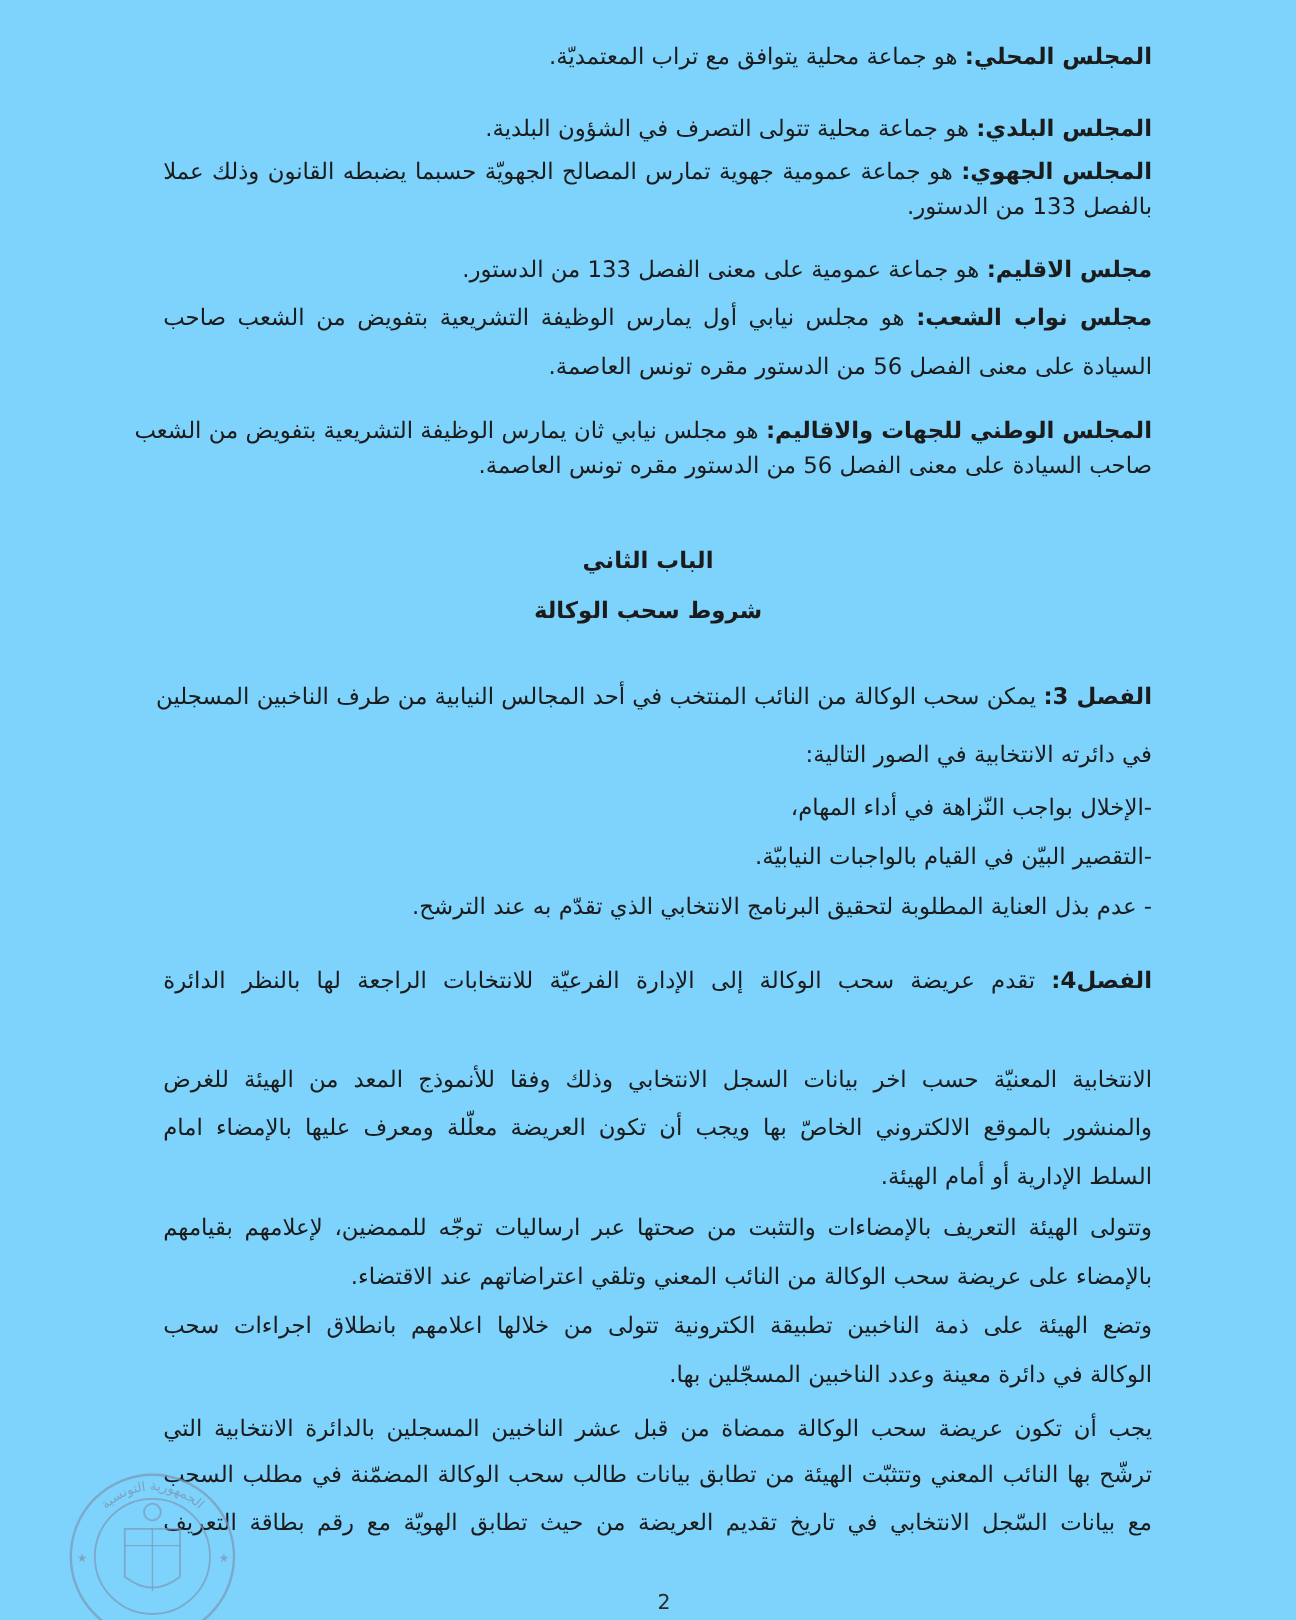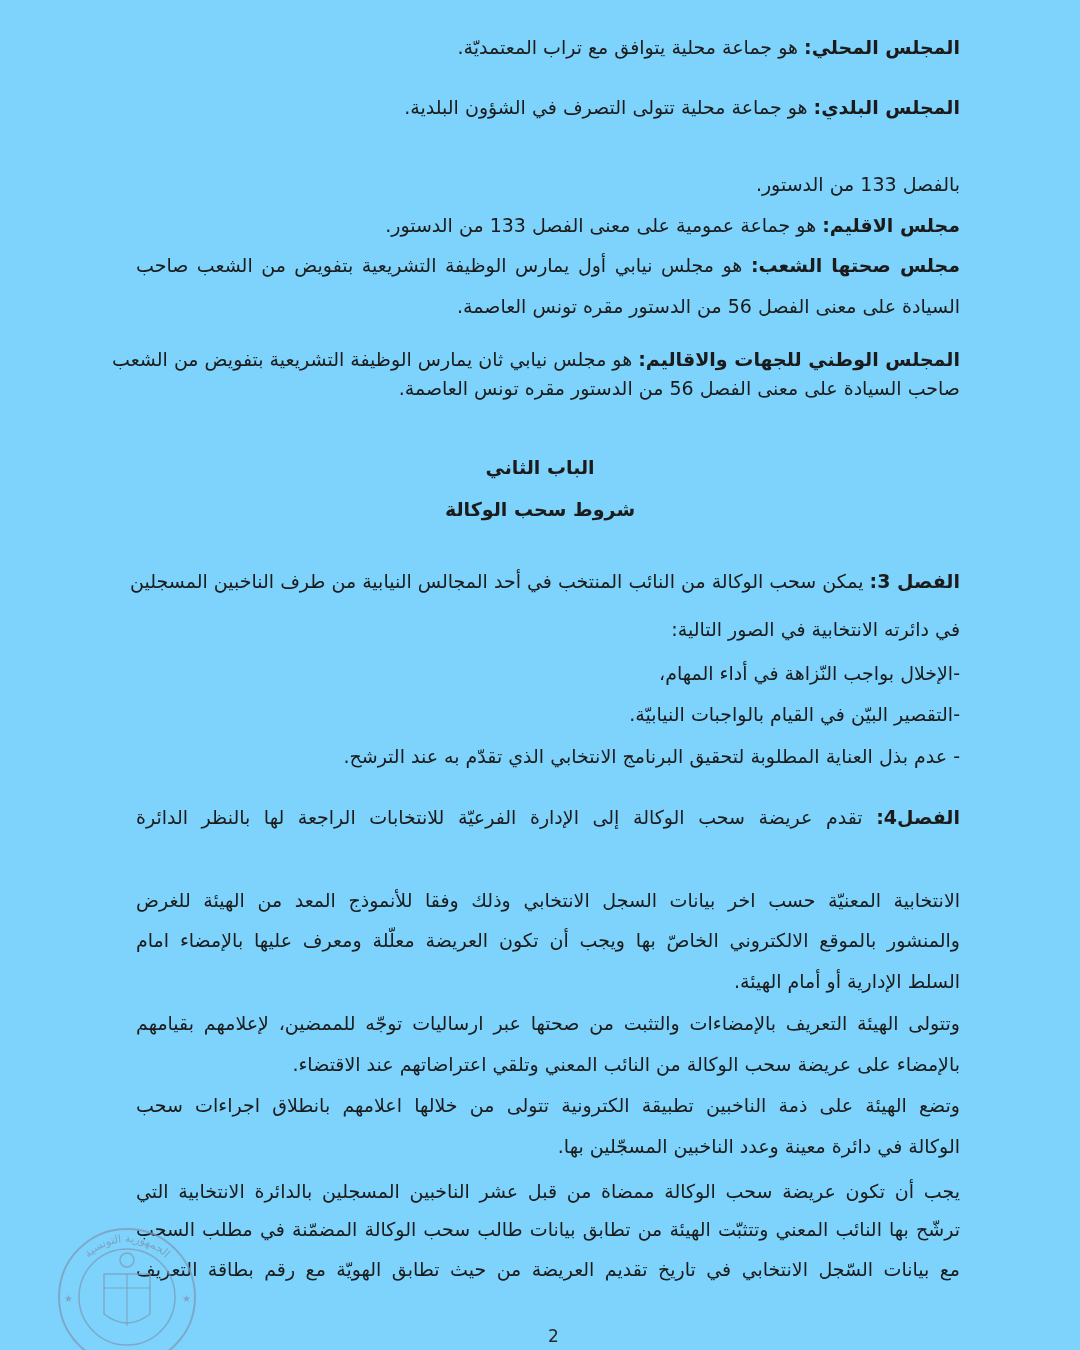--- a/index.html
+++ b/index.html
@@ -67,30 +67,33 @@
 <div class="page">
 
   <div class="line" style="top:36px;">
     <span class="term">المجلس المحلي:</span><span> هو جماعة محلية يتوافق مع تراب المعتمديّة.</span>
   </div>
 
   <div class="line" style="top:96px;">
     <span class="term">المجلس البلدي:</span><span> هو جماعة محلية تتولى التصرف في الشؤون البلدية.</span>
   </div>
 
-  <div class="line" style="top:173px;">
+  <div class="line full" style="top:132px;">
+    <span class="term">المجلس الجهوي:</span><span> هو جماعة عمومية جهوية تمارس المصالح الجهويّة حسبما يضبطه القانون وذلك عملا</span>
+  </div>
+  <div class="line" style="top:161px;">
     <span>بالفصل 133 من الدستور.</span>
   </div>
 
   <div class="line" style="top:214px;">
     <span class="term">مجلس الاقليم:</span><span> هو جماعة عمومية على معنى الفصل 133 من الدستور.</span>
   </div>
 
   <div class="line full" style="top:254px;">
-    <span class="term">مجلس صحتها الشعب:</span><span> هو مجلس نيابي أول يمارس الوظيفة التشريعية بتفويض من الشعب صاحب</span>
+    <span class="term">مجلس نواب الشعب:</span><span> هو مجلس نيابي أول يمارس الوظيفة التشريعية بتفويض من الشعب صاحب</span>
   </div>
   <div class="line" style="top:295px;">
     <span>السيادة على معنى الفصل 56 من الدستور مقره تونس العاصمة.</span>
   </div>
 
   <div class="line full" style="top:348px;">
     <span class="term">المجلس الوطني للجهات والاقاليم:</span><span> هو مجلس نيابي ثان يمارس الوظيفة التشريعية بتفويض من الشعب</span>
   </div>
   <div class="line" style="top:362px;margin-top:15px;">
     <span>صاحب السيادة على معنى الفصل 56 من الدستور مقره تونس العاصمة.</span>

